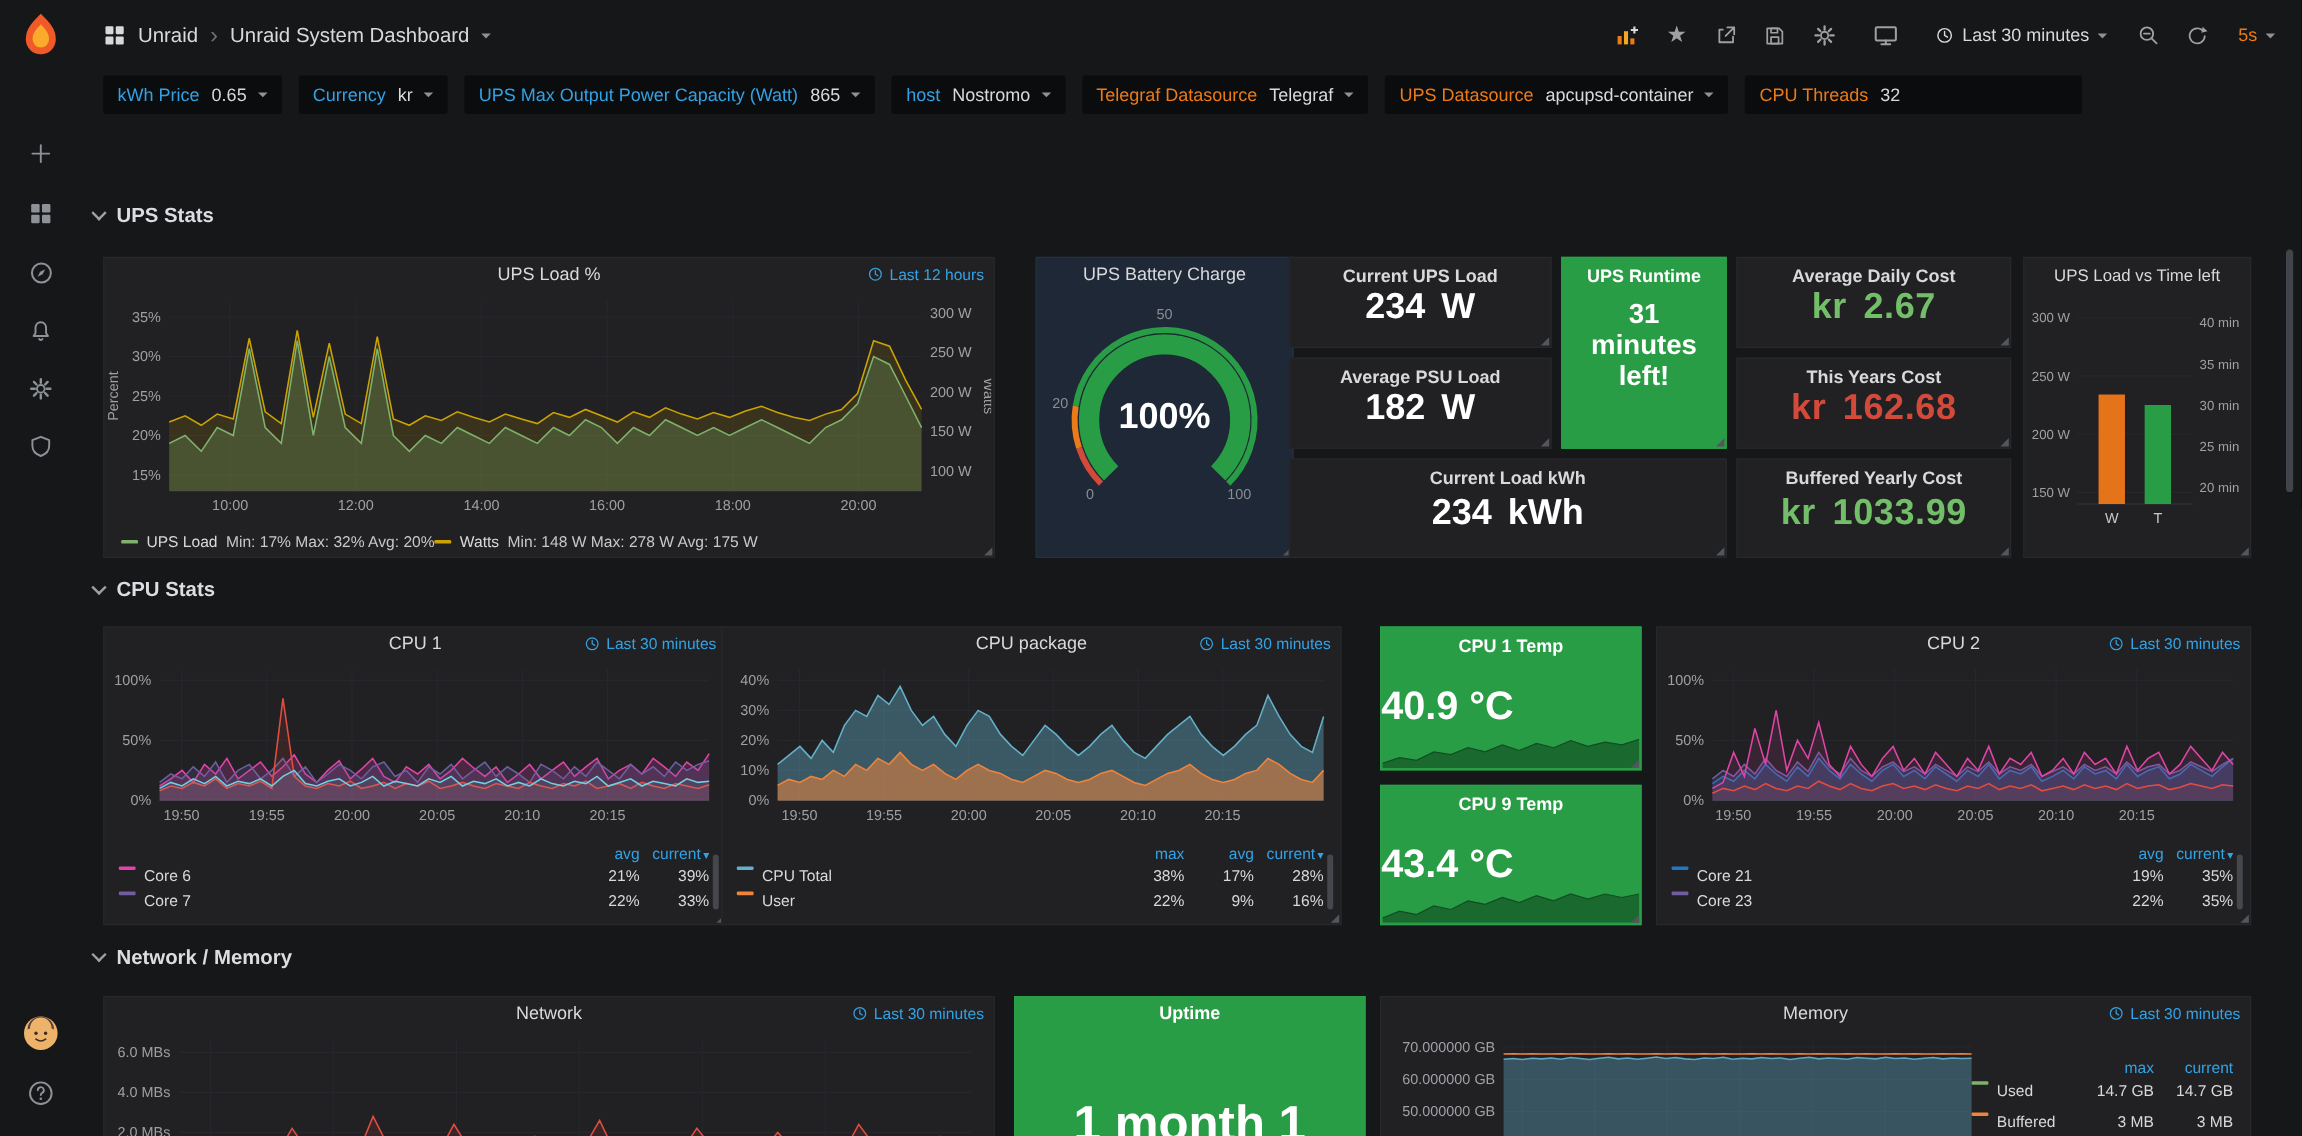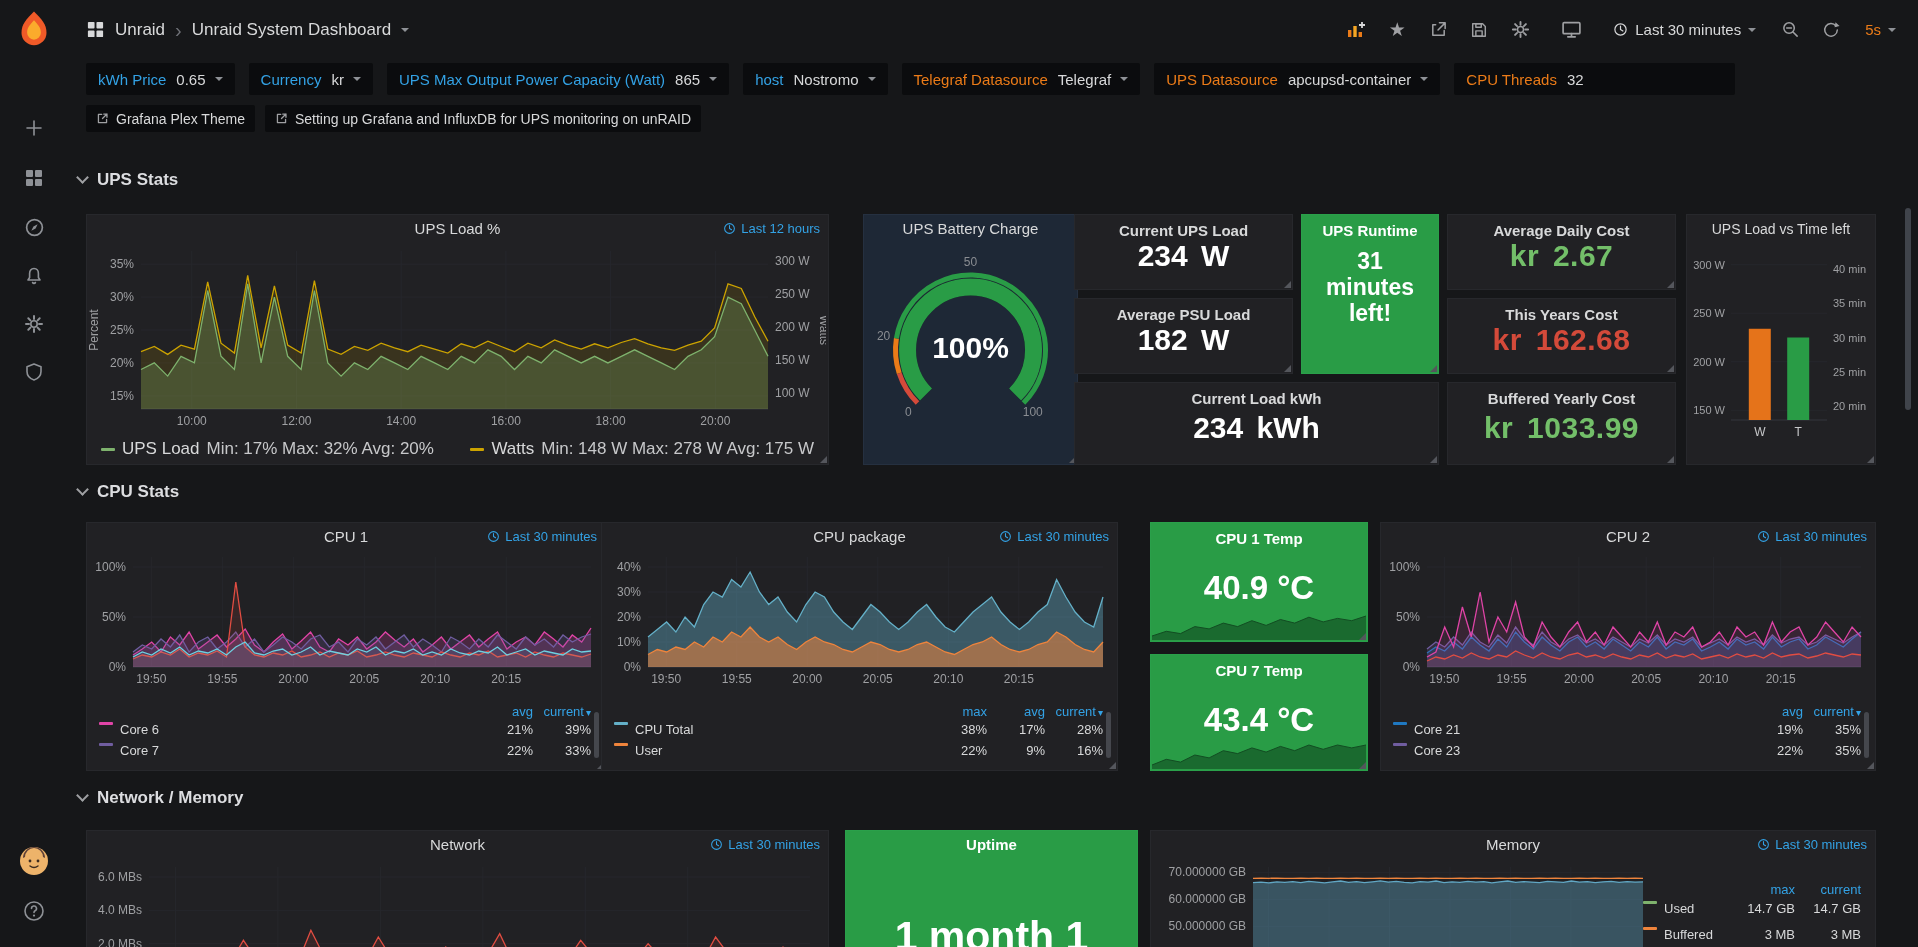--- a/index.html
+++ b/index.html
@@ -62,28 +62,28 @@
        color:var(--blue,#33a2e5);font-size:13px;cursor:pointer;z-index:2}
 
 
 .stat-title{margin-top:7px;text-align:center;font-size:15px;font-weight:600;color:#d8d9da}
 .panel.green .stat-title{color:#fff}
 .stat-value{position:absolute;left:0;right:0;top:50%;transform:translateY(-38%);text-align:center;
             font-size:30px;font-weight:700;color:#fff;word-spacing:5px}
 .stat-value.cost{letter-spacing:.5px}
 .runtime-value{position:absolute;left:0;right:0;top:34px;padding:0 18px;text-align:center;
             font-size:23px;font-weight:700;line-height:1.12;color:#fff}
-.temp-value{position:absolute;left:0;right:0;top:46px;text-align:center;font-size:33px;font-weight:700;color:#fff}
+.temp-value{position:absolute;left:0;right:0;top:46px;text-align:left;font-size:33px;font-weight:700;color:#fff}
 .uptime-value{position:absolute;left:0;right:0;top:82px;text-align:center;font-size:41px;font-weight:700;color:#fff}
 .gauge-val{position:absolute;left:0;right:0;top:116px;text-align:center;font-size:30px;font-weight:700;color:#fff}
 .spark{position:absolute;left:1px;bottom:1px}
 
 
-.ups-leg{position:absolute;left:14px;right:14px;bottom:5px;display:flex;justify-content:space-between;
-         font-size:17px;color:#d8d9da}
+.ups-leg{position:absolute;left:14px;right:14px;bottom:5px;display:flex;
+         font-size:13px;color:#d8d9da}
 .lg{display:flex;align-items:center;gap:7px}
 .lg .st{color:#c7c8ca}
 .dash{width:14px;height:3px;border-radius:1px;display:inline-block}
 .leg{position:absolute;left:12px;right:14px;bottom:6px;font-size:13px}
 .leg-head{display:flex;justify-content:flex-end;color:var(--blue);height:21px;align-items:center}
 .leg .c{width:58px;text-align:right}
 .leg-row{display:flex;align-items:flex-start;height:21px}
 .leg-row .dash{margin-right:7px}
 .leg-row .nm{flex:1;text-align:left;color:#d8d9da;cursor:pointer}
 .scaret{font-size:10px;margin-left:2px;color:var(--blue)}
@@ -264,36 +264,20 @@
       <span class="vl" style="color: rgb(235, 123, 24);">UPS Datasource</span>
       <span class="vv">apcupsd-container</span>
         <span class="caret"></span>
       </span>
     <span class="var wide">
       <span class="vl" style="color: rgb(235, 123, 24);">CPU Threads</span>
       <span class="vv">32</span>
       </span>
   </div>
 
-  <div class="links">
-    <span class="link">
-      <svg class="icon" width="13" height="13" viewBox="0 0 16 16">
-          <path d="M7 3 H3 v10 h10 V9"></path>
-          <path d="M9.5 2.5 h4 v4 M13.5 2.5 L8 8"></path>
-        </svg>
-      <span>Grafana Plex Theme</span>
-      </span>
-    <span class="link">
-      <svg class="icon" width="13" height="13" viewBox="0 0 16 16">
-          <path d="M7 3 H3 v10 h10 V9"></path>
-          <path d="M9.5 2.5 h4 v4 M13.5 2.5 L8 8"></path>
-        </svg>
-      <span>Setting up Grafana and InfluxDB for UPS monitoring on unRAID</span>
-      </span>
-  </div>
 
   <div class="sect" style="top:170px">
     <span class="chev"></span>
     <span>UPS Stats</span>
     </div>
   <div class="sect" style="top:482px">
     <span class="chev"></span>
     <span>CPU Stats</span>
     </div>
   <div class="sect" style="top:788px">
@@ -552,21 +536,21 @@
 
   <div class="panel green" style="left:1150px;top:522px;width:218px;height:120px">
     <div class="stat-title">CPU 1 Temp</div>
     <div class="temp-value">40.9 °C</div>
     <svg class="spark" width="214" height="30">
         <path d="M0,30L0.0,26.0L14.3,21.3L28.5,23.6L42.8,16.6L57.1,18.9L71.3,13.1L85.6,16.6L99.9,10.7L114.1,15.4L128.4,9.5L142.7,13.1L156.9,7.2L171.2,11.9L185.5,8.4L199.7,10.7L214.0,6.0L214,30Z" fill="#17622b" fill-opacity="0.85"></path>
         <path d="M0.0,26.0L14.3,21.3L28.5,23.6L42.8,16.6L57.1,18.9L71.3,13.1L85.6,16.6L99.9,10.7L114.1,15.4L128.4,9.5L142.7,13.1L156.9,7.2L171.2,11.9L185.5,8.4L199.7,10.7L214.0,6.0" fill="none" stroke="#124d22" stroke-width="1"></path>
       </svg>
   </div>
   <div class="panel green" style="left:1150px;top:654px;width:218px;height:117px">
-    <div class="stat-title">CPU 7 Temp</div>
+    <div class="stat-title">CPU 9 Temp</div>
     <div class="temp-value">43.4 °C</div>
     <svg class="spark" width="214" height="30">
         <path d="M0,30L0.0,26.0L14.3,20.3L28.5,23.1L42.8,16.0L57.1,18.9L71.3,11.7L85.6,14.6L99.9,8.9L114.1,13.1L128.4,7.4L142.7,11.7L156.9,6.0L171.2,10.3L185.5,6.0L199.7,8.9L214.0,6.0L214,30Z" fill="#17622b" fill-opacity="0.85"></path>
         <path d="M0.0,26.0L14.3,20.3L28.5,23.1L42.8,16.0L57.1,18.9L71.3,11.7L85.6,14.6L99.9,8.9L114.1,13.1L128.4,7.4L142.7,11.7L156.9,6.0L171.2,10.3L185.5,6.0L199.7,8.9L214.0,6.0" fill="none" stroke="#124d22" stroke-width="1"></path>
       </svg>
   </div>
 
   <div class="panel" style="left:1380px;top:522px;width:496px;height:249px">
     <div class="phead">CPU 2</div>
     <div class="ptime">

